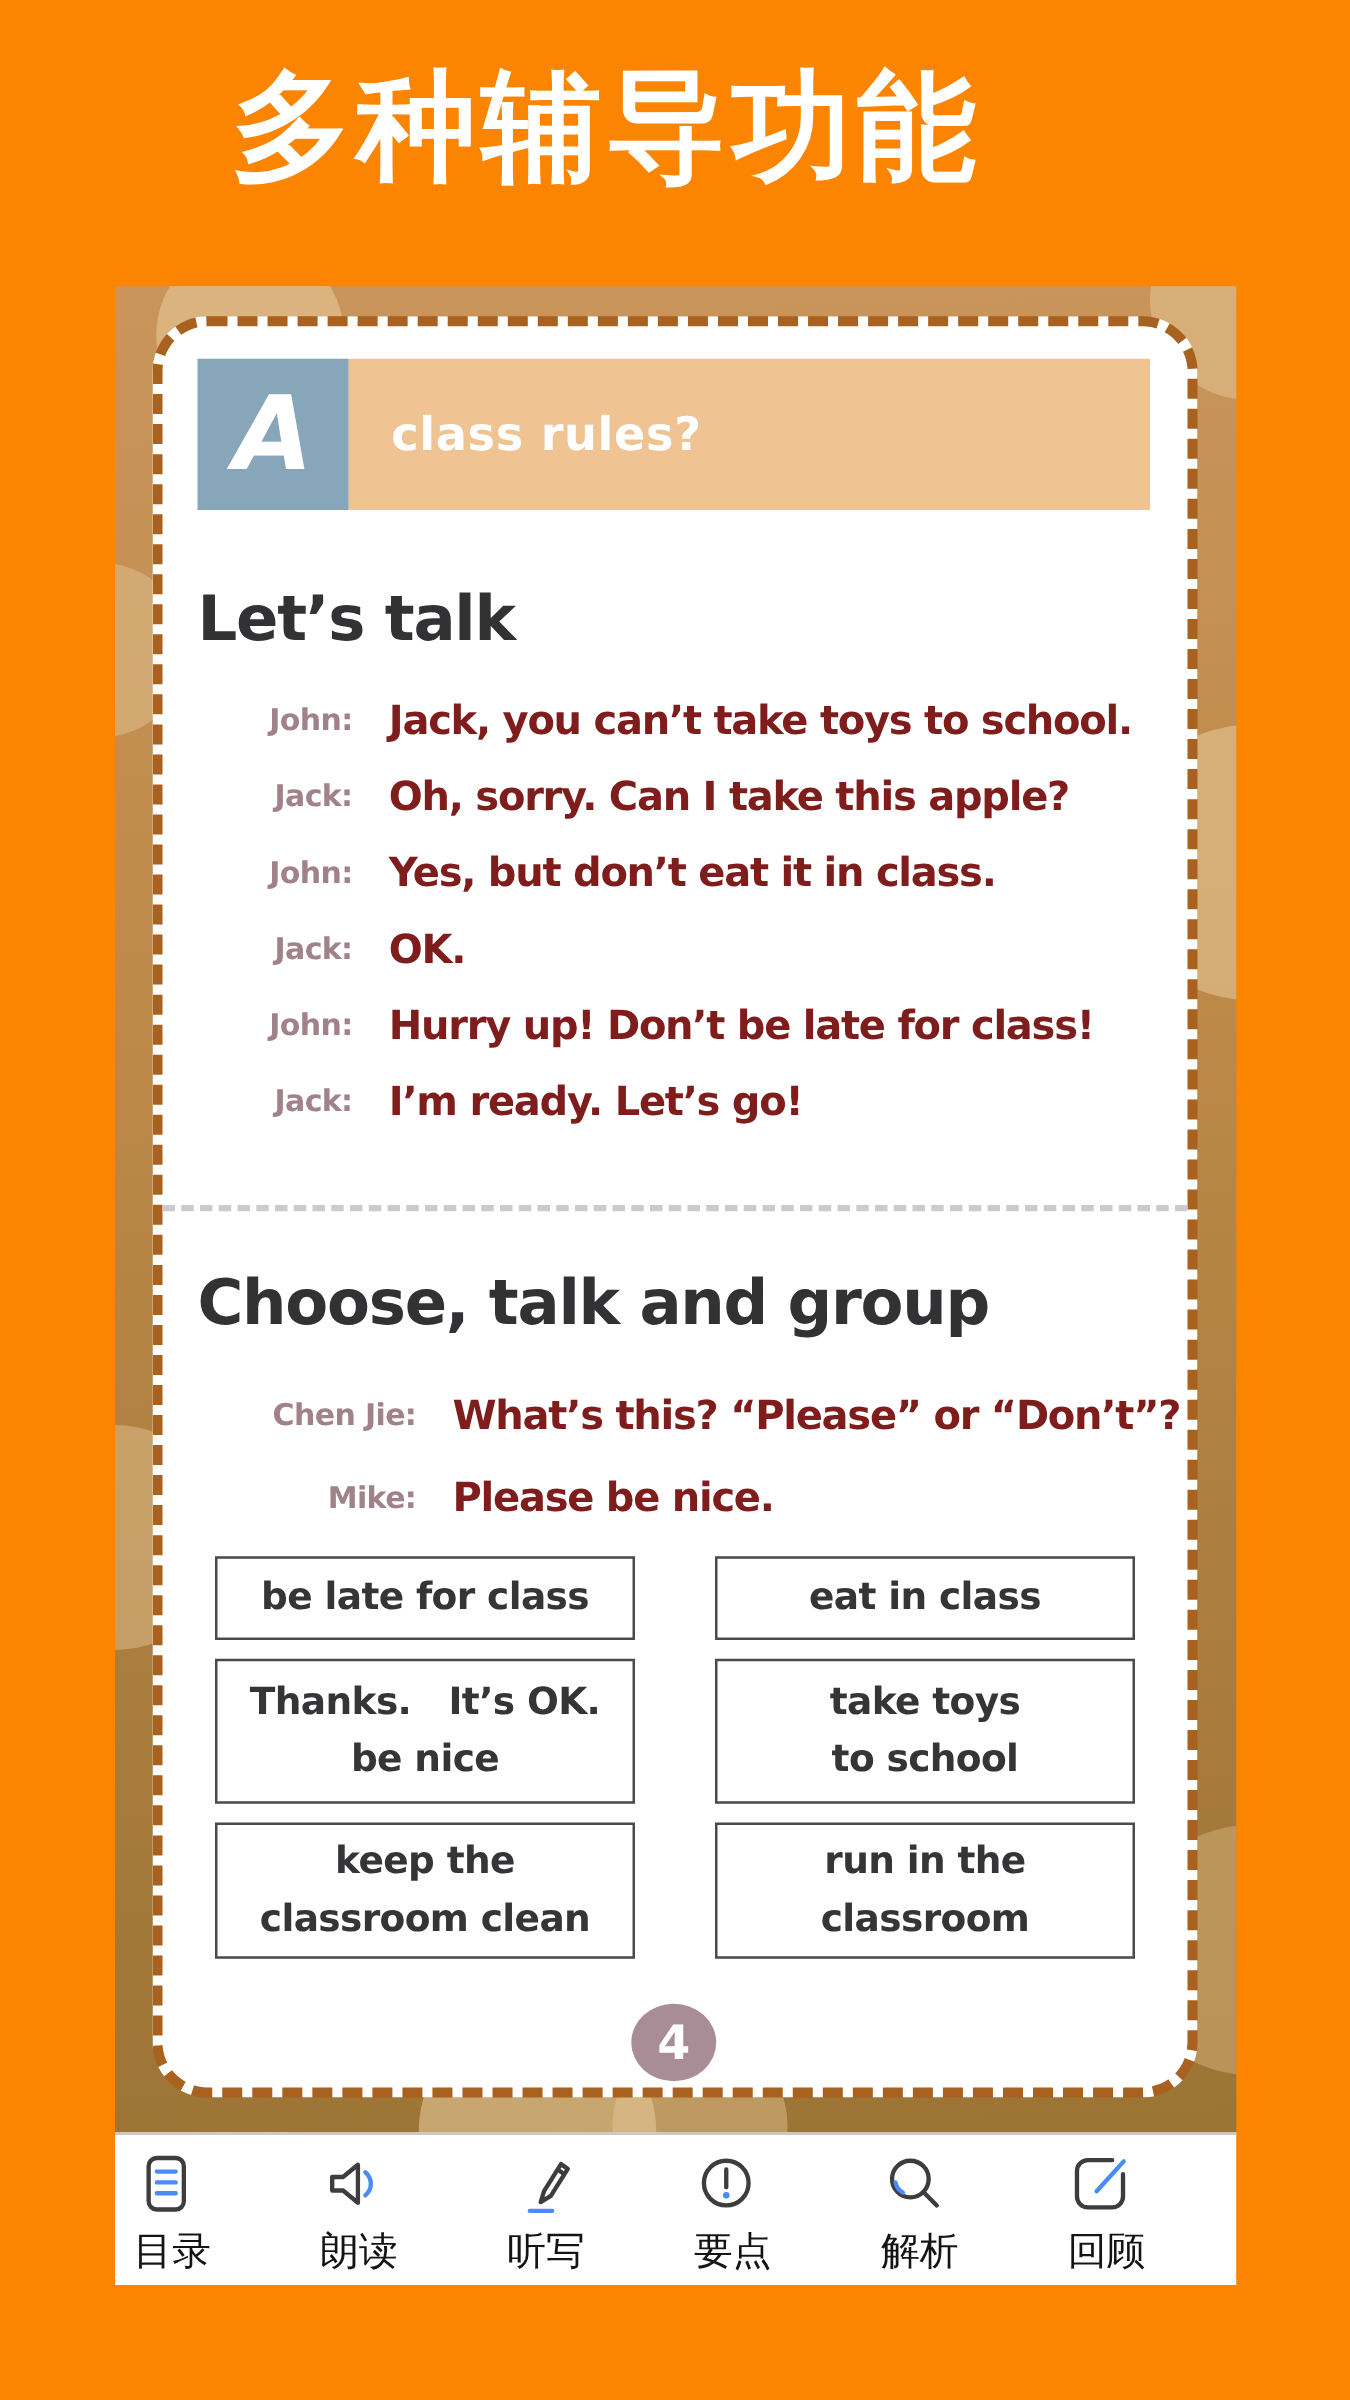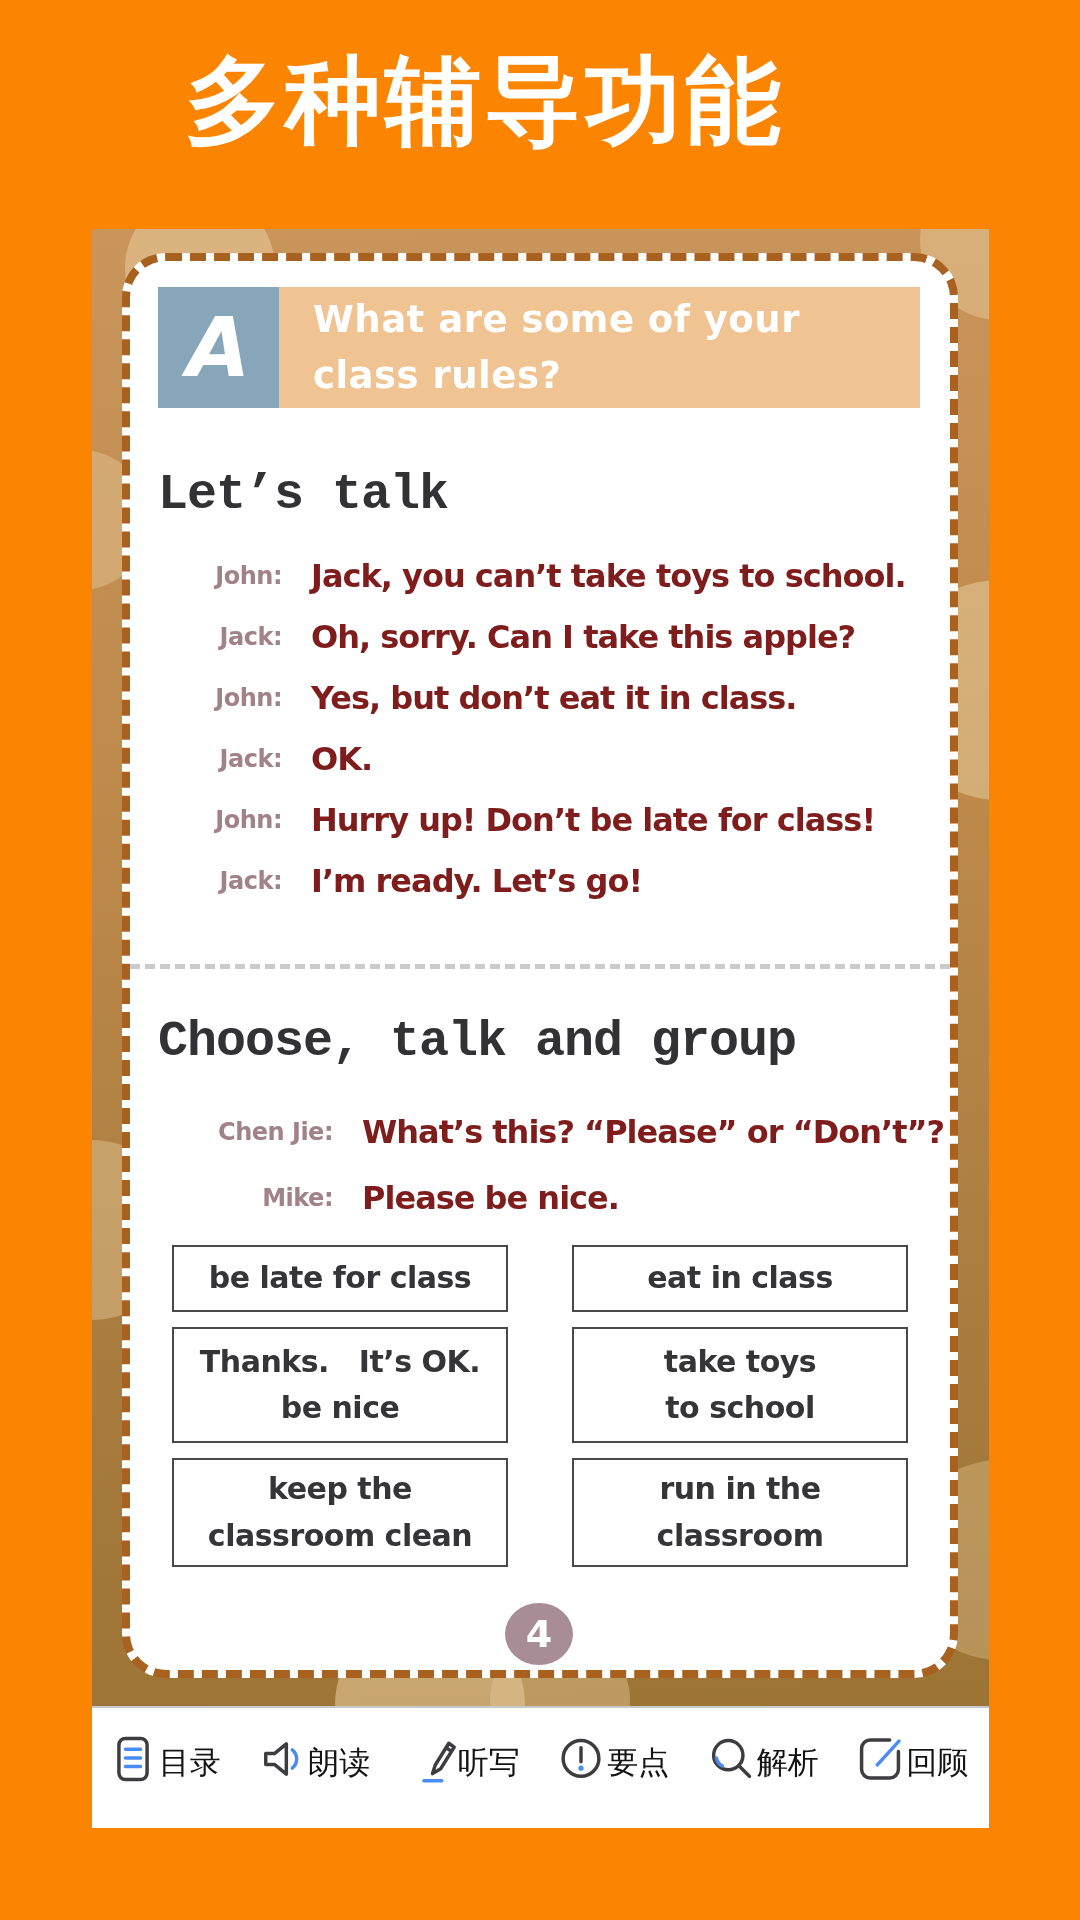--- a/index.html
+++ b/index.html
@@ -48,21 +48,20 @@
     justify-content:center; padding-left:34px;
   }
   .header-bar div {
     color:#fff; font-size:37px; font-weight:800; line-height:1.5;
     letter-spacing:.5px;
   }
 
   .section-heading {
     position:absolute; left:28px; color:#323234; font-size:50px; font-weight:800;
     letter-spacing:-1px;
-    font-family:Liberation Mono, monospace;
   }
   .heading-talk   { top:205px; }
   .heading-choose { top:752px; }
 
   .talk-lines  { position:absolute; left:28px; right:28px; top:284px; }
   .group-lines { position:absolute; left:28px; right:28px; top:838px; }
   .dlg-line { display:flex; align-items:center; height:61px; }
   .group-lines .dlg-line { height:66px; }
   .dlg-name {
     flex:0 0 124px; text-align:right; color:#A08288; font-size:24px; font-weight:700;
@@ -98,22 +97,22 @@
     color:#fff; font-size:38px; font-weight:800;
   }
 
   
   .toolbar {
     position:absolute; left:92px; top:1706px; width:897px; height:122px;
     background:#FFFFFF; border-top:2px solid #C6CACD;
     display:flex; justify-content:space-around; align-items:flex-start;
   }
   .tool-item {
-    display:flex; flex-direction:row; align-items:center;
-    padding-top:25px; width:120px; cursor:pointer;
+    display:flex; flex-direction:column; 
+    padding-top:13px; width:120px; cursor:pointer;
   }
   .tool-item svg { width:52px; height:52px; }
   .tool-label {
     margin-top:3px; color:#141414; font-size:31px; font-weight:500;
     font-family:"DejaVu Sans","Liberation Sans",sans-serif;
   }
   .ico-dark { stroke:#3D3D40; fill:none; stroke-width:3.2; stroke-linecap:round; stroke-linejoin:round; }
   .ico-blue { stroke:#4A8CF5; fill:none; stroke-width:3.2; stroke-linecap:round; stroke-linejoin:round; }
   .ico-blue-fill { fill:#4A8CF5; stroke:none; }
 </style>
@@ -130,21 +129,20 @@
   <div class="blob blob5"></div>
   <div class="blob blob6"></div>
   <div class="blob blob7"></div>
   <div class="blob blob8"></div>
 
   <div class="page">
 
     <div class="page-header">
       <div class="letter-box">A</div>
       <div class="header-bar">
-        <div>What are some of your</div>
         <div>class rules?</div>
       </div>
     </div>
 
     <div class="section-heading heading-talk">Let’s talk</div>
 
     <div class="talk-lines">
       <div class="dlg-line">
         <span class="dlg-name">John:</span>
         <span class="dlg-text">Jack, you can’t take toys to school.</span>

